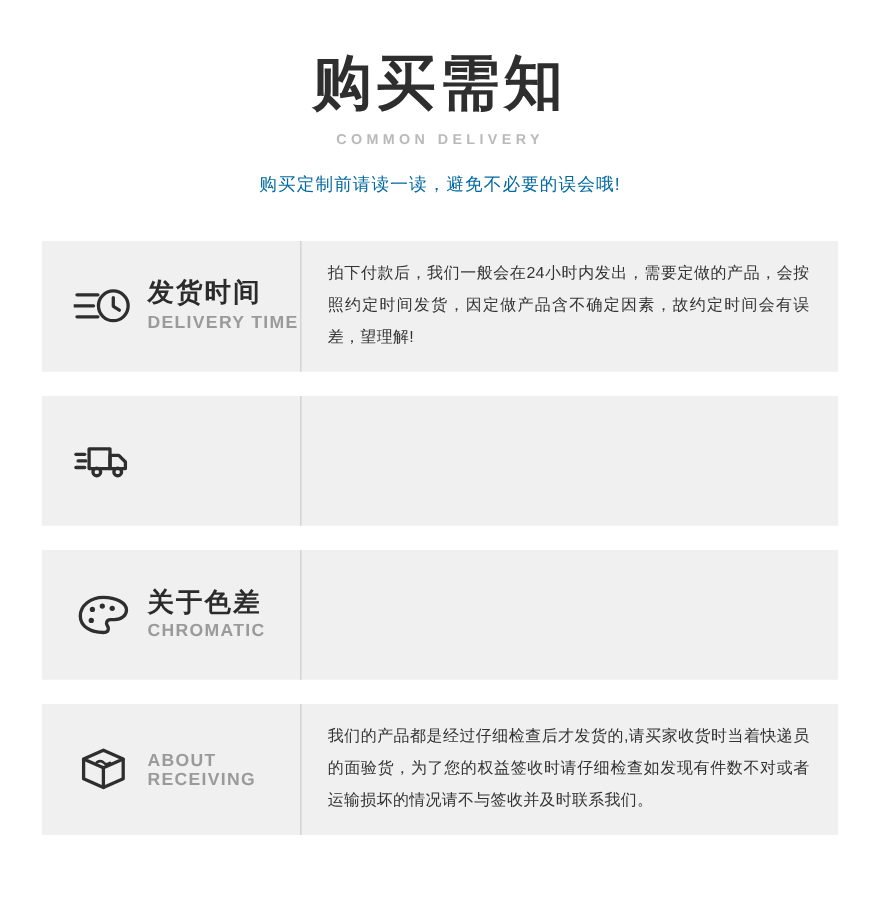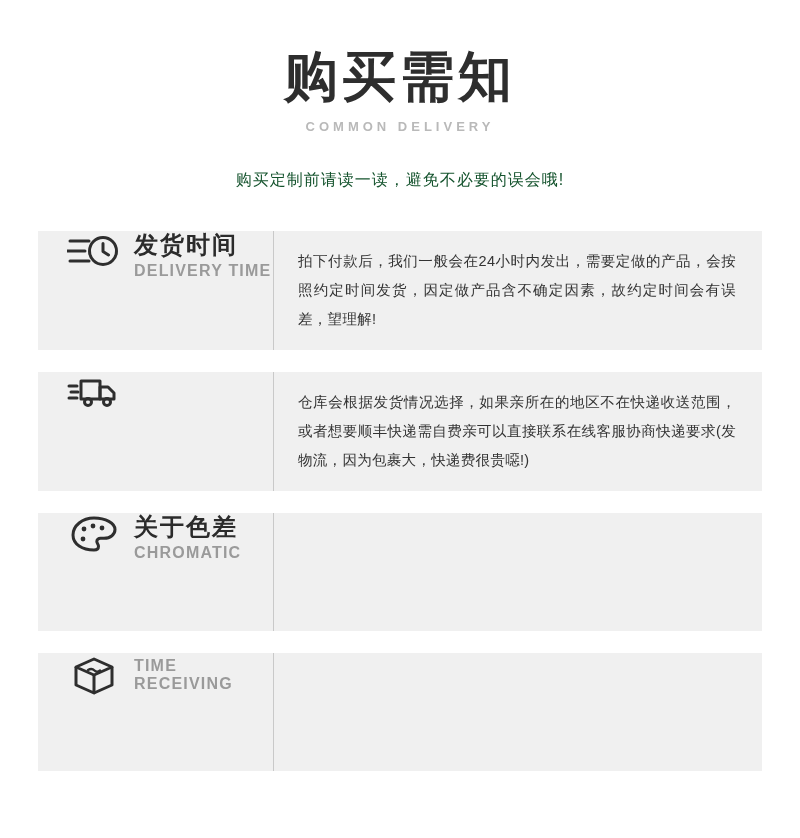--- a/index.html
+++ b/index.html
@@ -37,44 +37,44 @@
     margin: 0;
   }
   .sub-title {
     margin-top: 14px;
     font-size: 13px;
     letter-spacing: 4px;
     color: #b9b9b9;
     font-weight: bold;
   }
   .lead {
-    margin-top: 36px;
+    margin-top: 24px;
     font-size: 16px;
     letter-spacing: 1px;
-    color: #14532d;
+    color: #0369a1;
   }
 
   
   .cards {
     margin-top: 40px;
     padding: 0 38px;
   }
   .card {
     display: flex;
     align-items: stretch;
     background: #f0f0f0;
     margin-bottom: 22px;
     box-sizing: border-box;
     min-height: 118px;
   }
   .card-left {
     width: 236px;
     flex: 0 0 236px;
     display: flex;
-    align-items: flex-start;
+    align-items: center;
     justify-content: flex-start;
     padding-left: 26px;
     box-sizing: border-box;
     border-right: 1px solid #c9c9c9;
   }
   .icon-wrap {
     width: 60px;
     flex: 0 0 60px;
     display: flex;
     align-items: center;
@@ -157,23 +157,20 @@
             <path d="M14 9H33V27H14V9Z" stroke="#2e2e2e" stroke-width="3" stroke-linejoin="round"></path>
             <path d="M33 15H41L47 21V27H33V15Z" stroke="#2e2e2e" stroke-width="3" stroke-linejoin="round"></path>
             <circle cx="21" cy="30" r="3.5" stroke="#2e2e2e" stroke-width="3"></circle>
             <circle cx="40" cy="30" r="3.5" stroke="#2e2e2e" stroke-width="3"></circle>
             <path d="M10 14H2" stroke="#2e2e2e" stroke-width="3" stroke-linecap="round"></path>
             <path d="M11 20H4" stroke="#2e2e2e" stroke-width="3" stroke-linecap="round"></path>
             <path d="M10 26H2" stroke="#2e2e2e" stroke-width="3" stroke-linecap="round"></path>
           </svg>
         </div>
       </div>
-      <div class="card-right">
-        <div class="card-body">仓库会根据发货情况选择，如果亲所在的地区不在快递收送范围，或者想要顺丰快递需自费亲可以直接联系在线客服协商快递要求(发物流，因为包裹大，快递费很贵噁!)</div>
-      </div>
     </div>
 
     <div class="card">
       <div class="card-left">
         <div class="icon-wrap">
           <svg width="54" height="42" viewBox="0 0 54 42" fill="none" xmlns="http://www.w3.org/2000/svg">
             <path d="M27 5C15.4 5 6 12.6 6 22C6 31.4 15.4 37 27 37C30 37 31.5 35.3 31.5 33.3C31.5 31.4 29.8 30.2 29.8 28.5C29.8 26.6 31.4 25.3 33.5 25.3H37C43.6 25.3 48 21.4 48 16.5C48 10.2 38.6 5 27 5Z" stroke="#2e2e2e" stroke-width="3" stroke-linejoin="round"></path>
             <circle cx="17" cy="16" r="2.4" fill="#2e2e2e"></circle>
             <circle cx="26" cy="13" r="2.4" fill="#2e2e2e"></circle>
             <circle cx="35" cy="15" r="2.4" fill="#2e2e2e"></circle>
@@ -191,19 +188,22 @@
       <div class="card-left">
         <div class="icon-wrap">
           <svg width="50" height="46" viewBox="0 0 50 46" fill="none" xmlns="http://www.w3.org/2000/svg">
             <path d="M25 6L43 14L25 22L7 14L25 6Z" stroke="#2e2e2e" stroke-width="3" stroke-linejoin="round"></path>
             <path d="M7 14V32L25 40V22" stroke="#2e2e2e" stroke-width="3" stroke-linejoin="round"></path>
             <path d="M43 14V32L25 40" stroke="#2e2e2e" stroke-width="3" stroke-linejoin="round"></path>
             <path d="M19 17C21.5 15.5 23.5 15.5 25.5 17.5C27.5 19.5 29 19 31 17.5" stroke="#2e2e2e" stroke-width="2.4" stroke-linecap="round" stroke-linejoin="round"></path>
           </svg>
         </div>
         <div class="titles">
-          <div class="card-title-en">TIME RECEIVING</div>
-        </div>
+          <div class="card-title-en">ABOUT RECEIVING</div>
+        </div>
+      </div>
+      <div class="card-right">
+        <div class="card-body">我们的产品都是经过仔细检查后才发货的,请买家收货时当着快递员的面验货，为了您的权益签收时请仔细检查如发现有件数不对或者运输损坏的情况请不与签收并及时联系我们。</div>
       </div>
     </div>
 
   </div>
 </div>
 
 </body></html>

